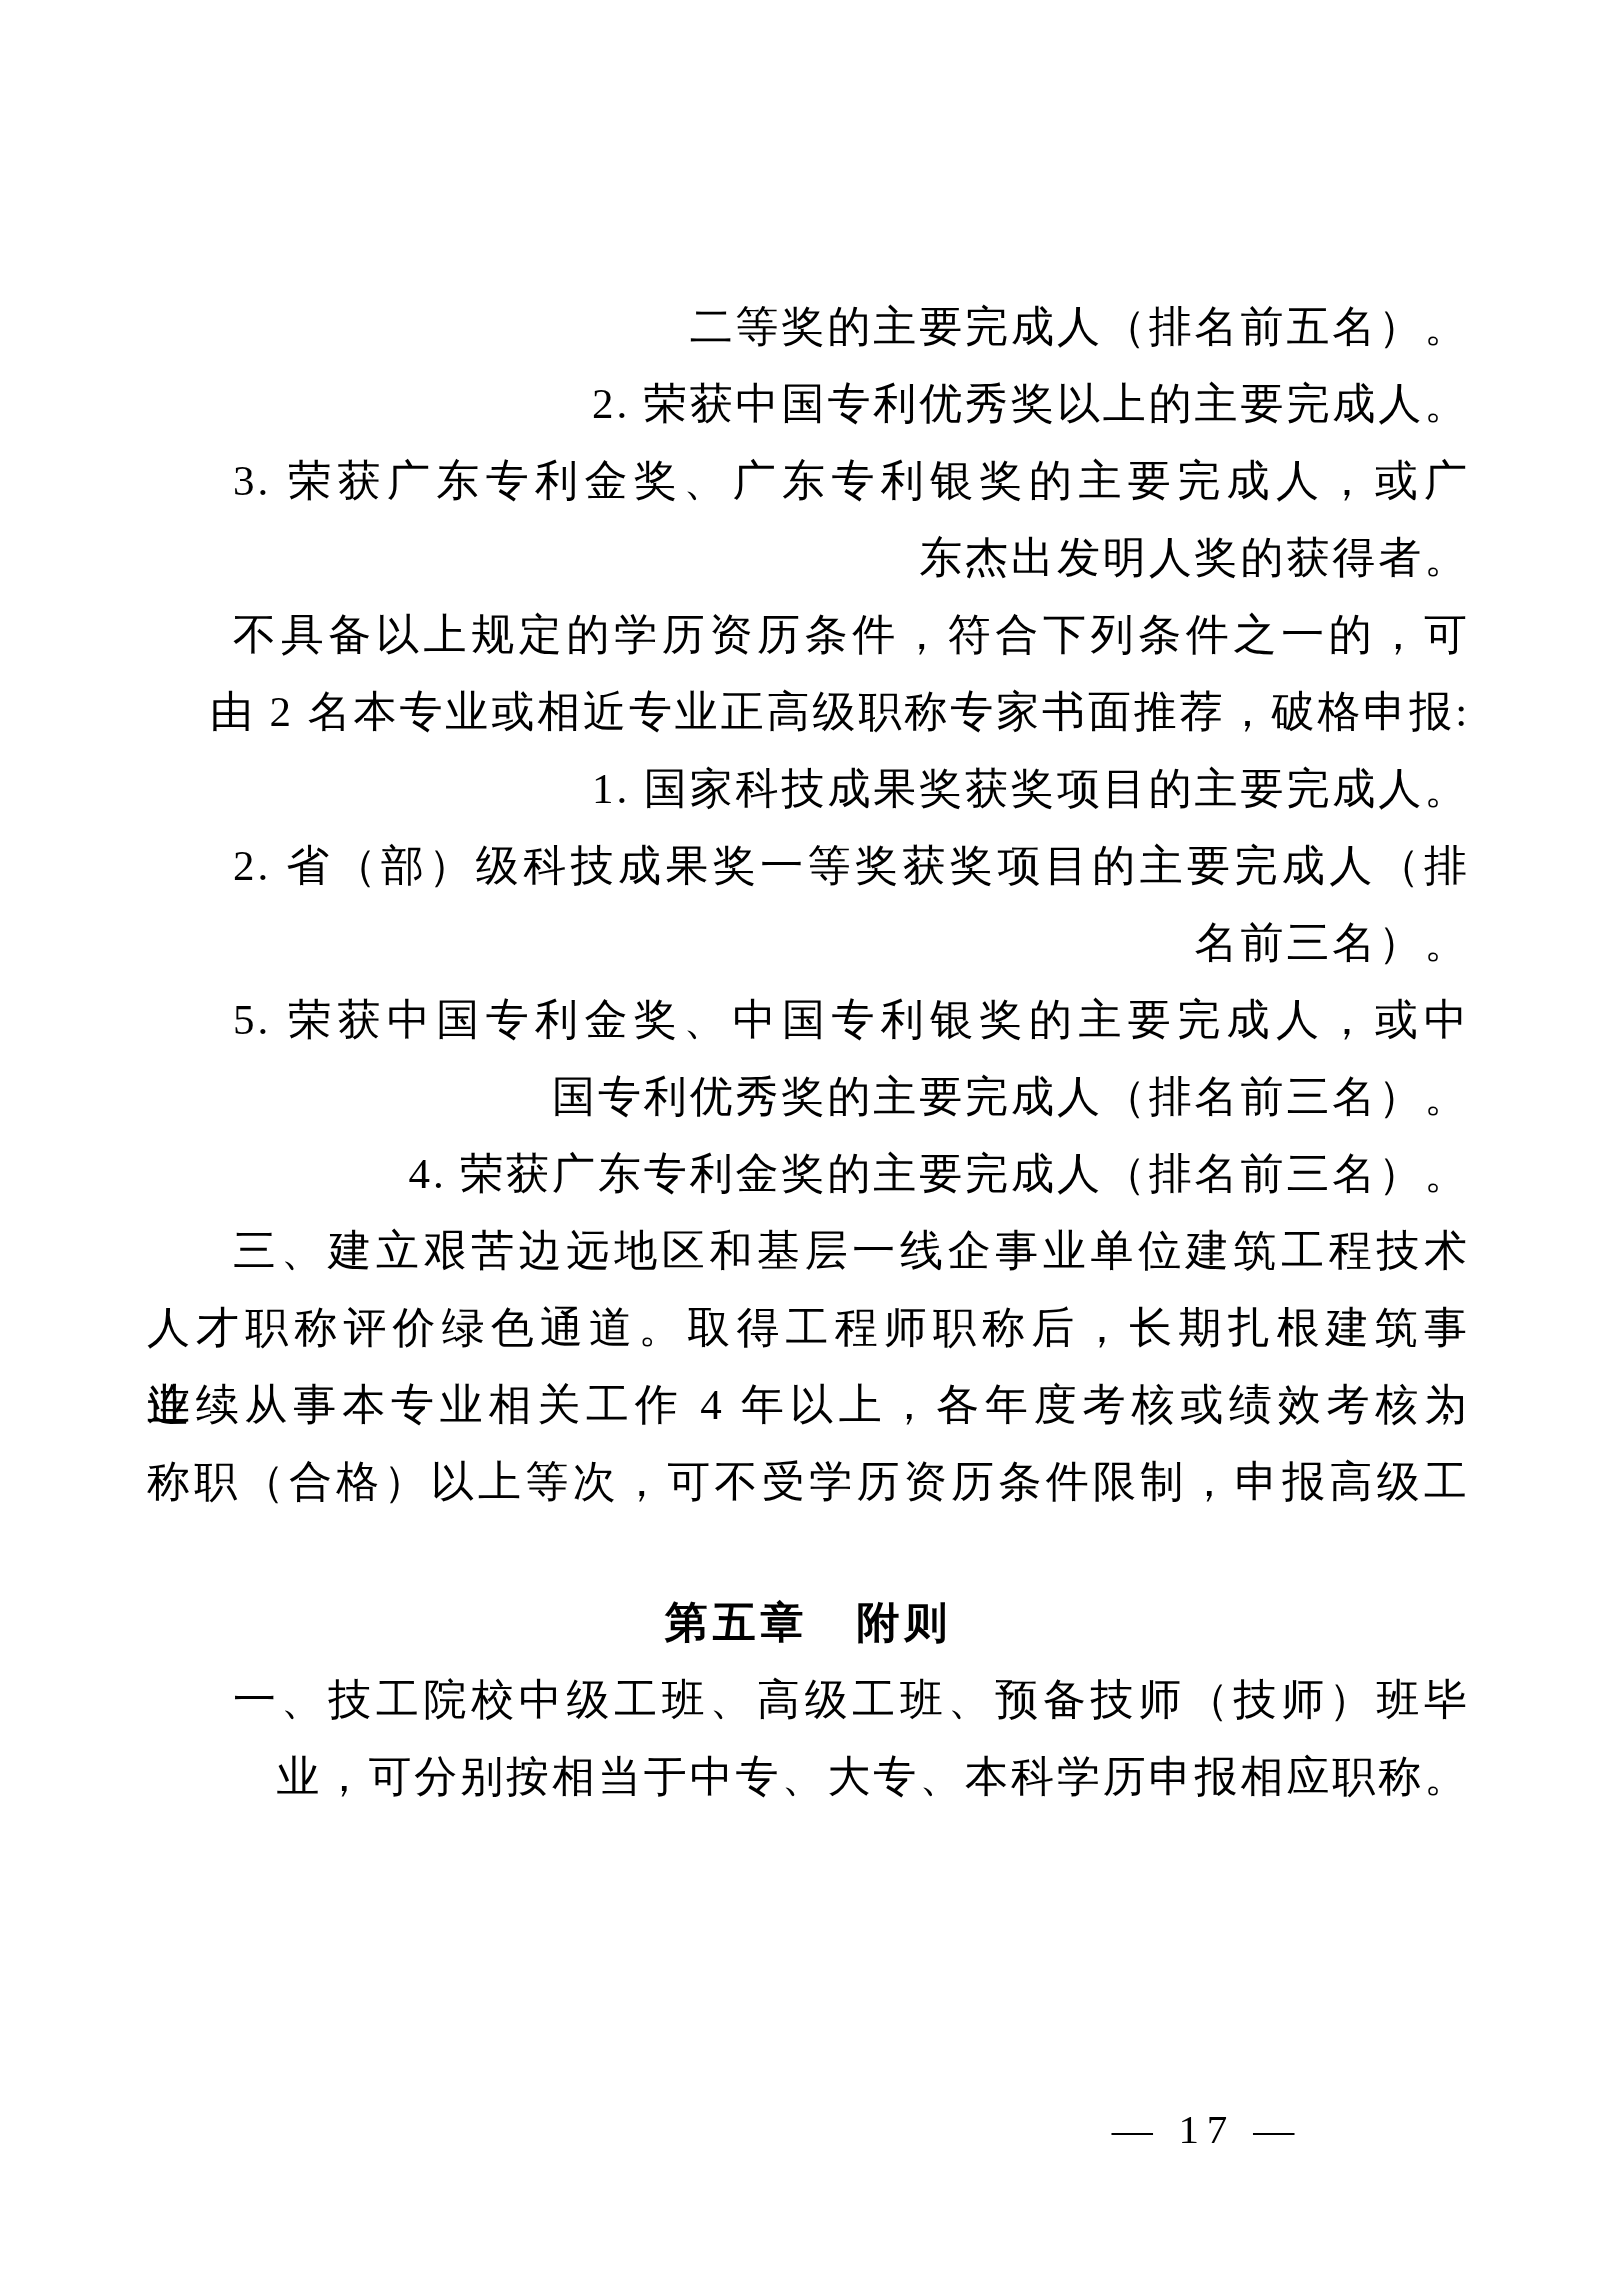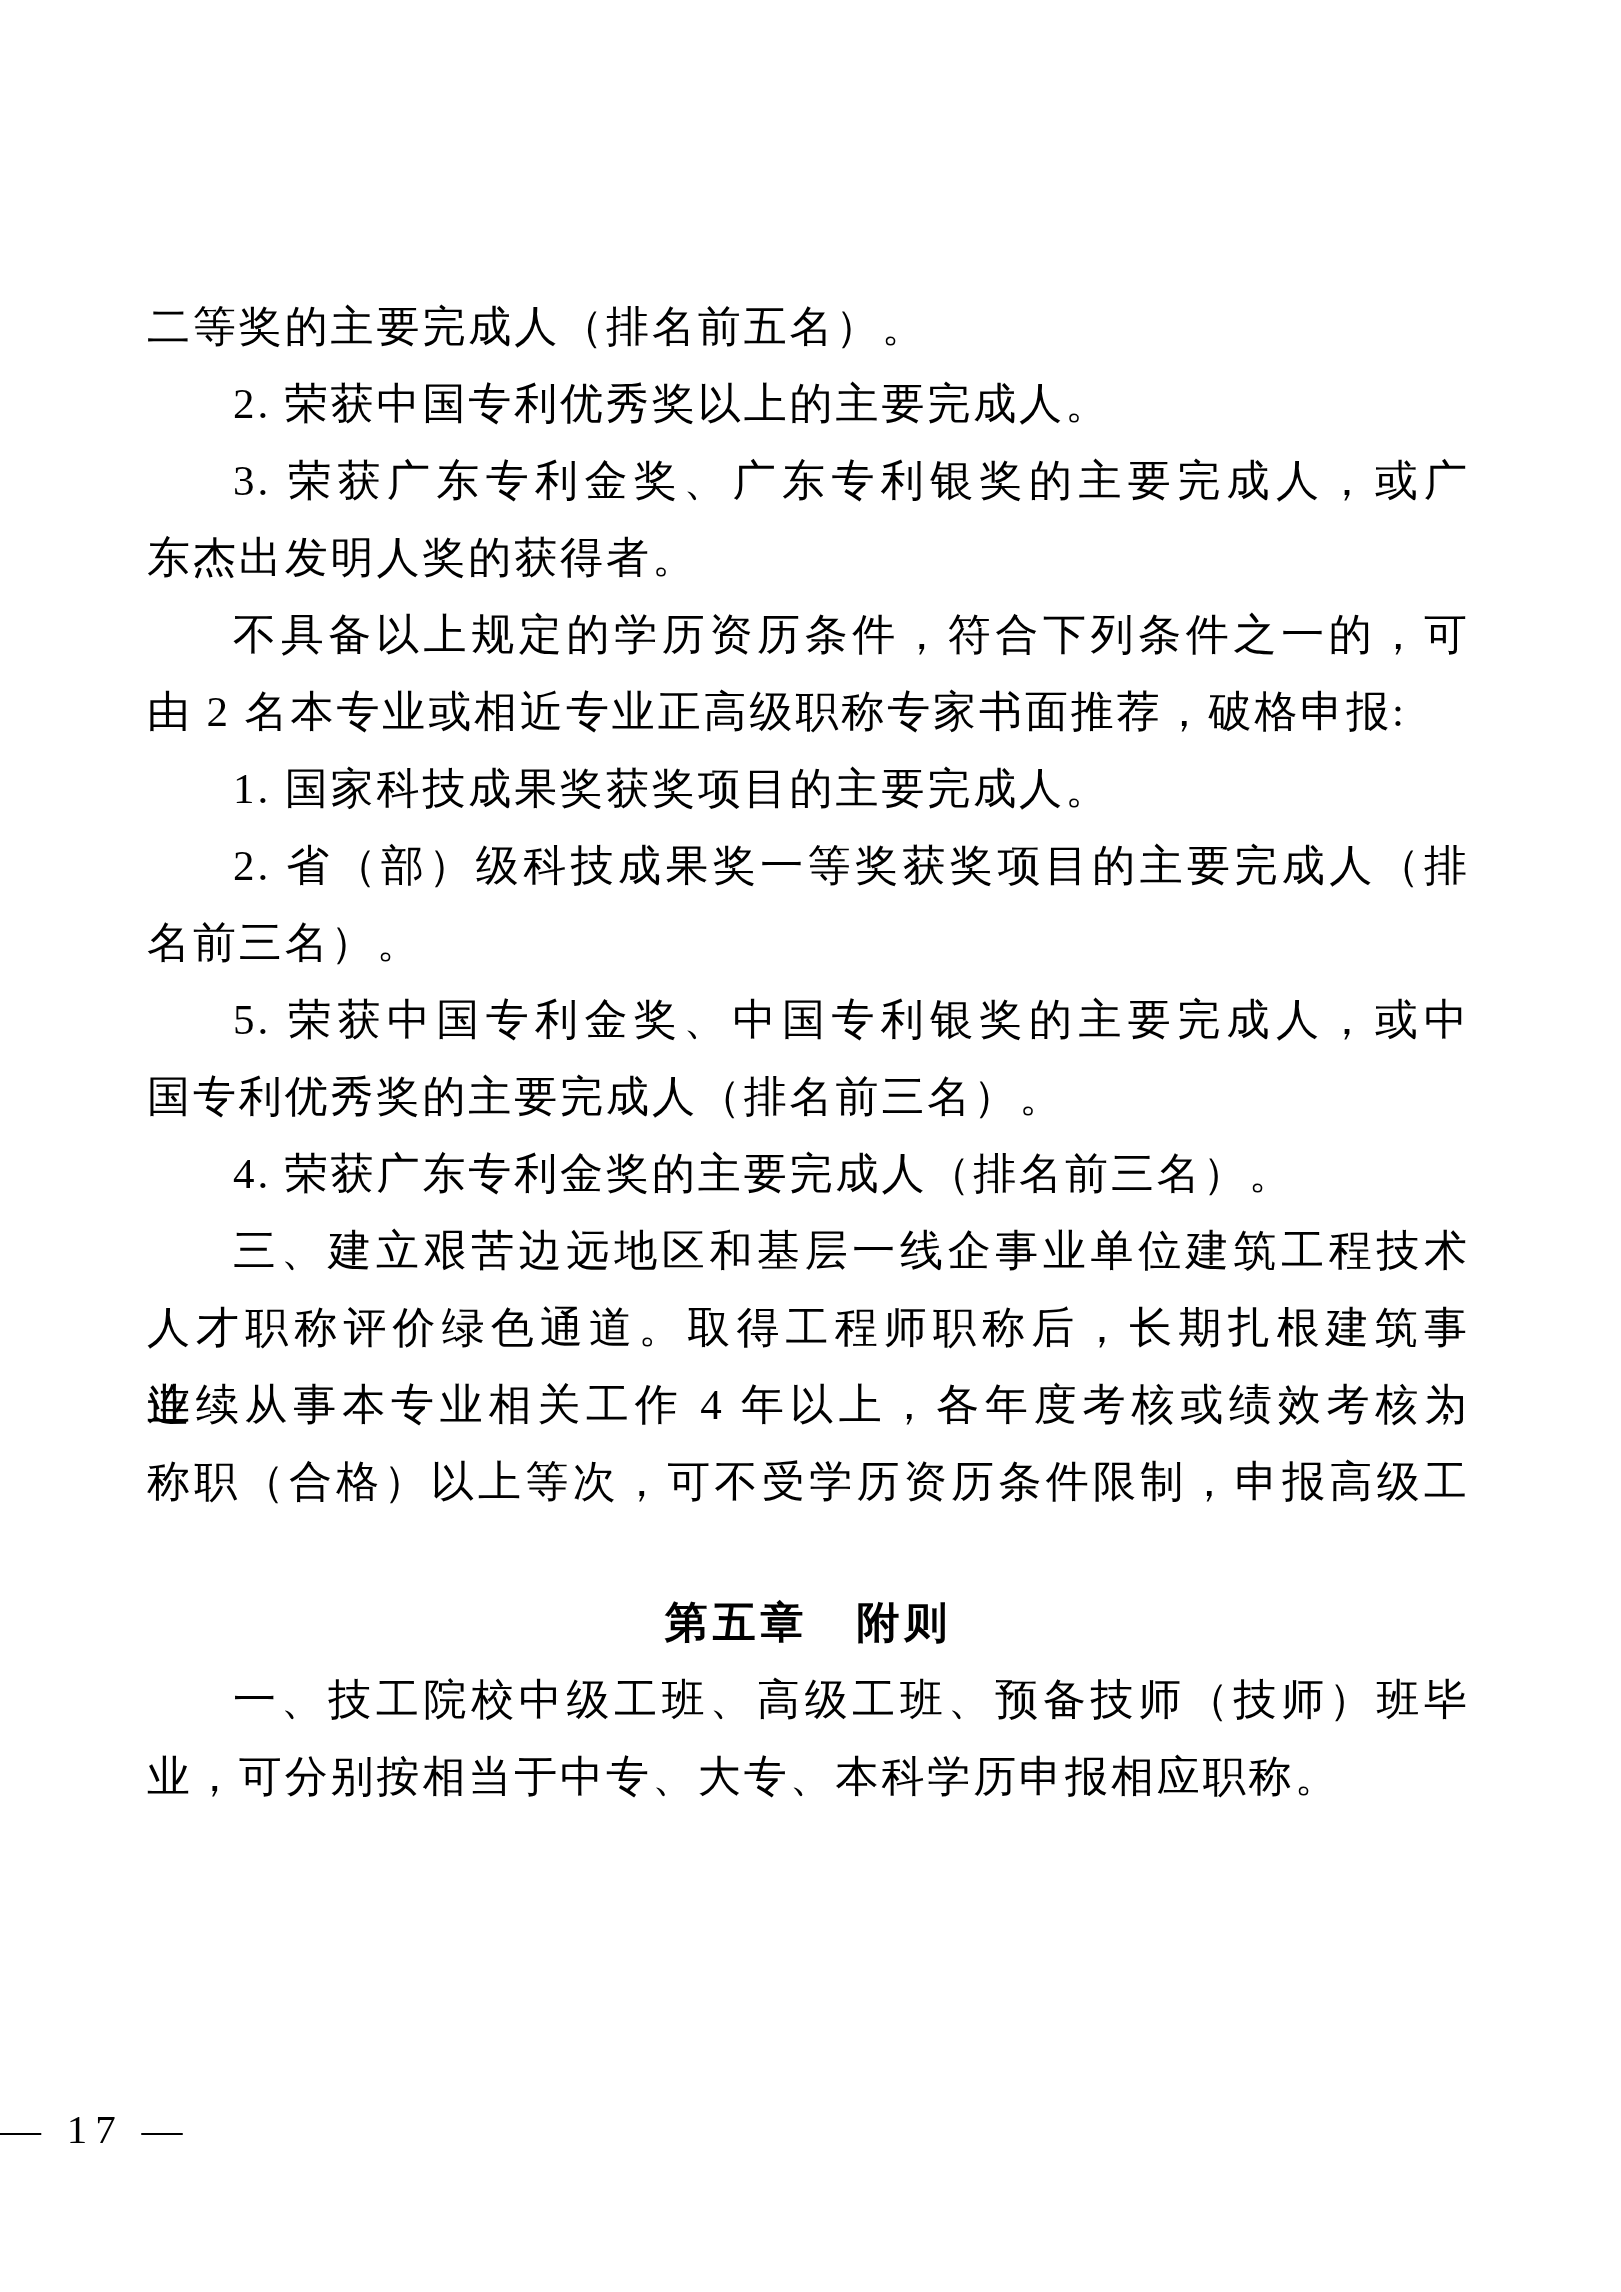--- a/index.html
+++ b/index.html
@@ -19,21 +19,21 @@
     position: absolute;
     left: 147px;
     top: 288px;
     width: 1323px;
   }
   .ln {
     height: 77px;
     line-height: 77px;
     font-size: 43px;
     letter-spacing: 2.9px;
-    text-align: left;
+    text-align: right;
     white-space: nowrap;
   }
   .indent { text-indent: 86px; }
   .justify {
     white-space: normal;
     text-align: justify;
     text-align-last: justify;
   }
   .bold { font-weight: 700; }
   .chapter {
@@ -43,21 +43,21 @@
     font-family: "Liberation Sans", "DejaVu Sans", sans-serif;
     letter-spacing: 4.9px;
     text-indent: 0;
   }
   .spacer { height: 64px; }
   .footer {
     position: absolute;
     left: 0;
     top: 2105px;
     width: 1302px;
-    text-align: left;
+    text-align: right;
     font-size: 41px;
     letter-spacing: 7.8px;
   }
 </style>
 </head>
 <body>
 
 <div class="content">
   <div class="ln">二等奖的主要完成人（排名前五名）。</div>
   <div class="ln indent">2.  荣获中国专利优秀奖以上的主要完成人。</div>

